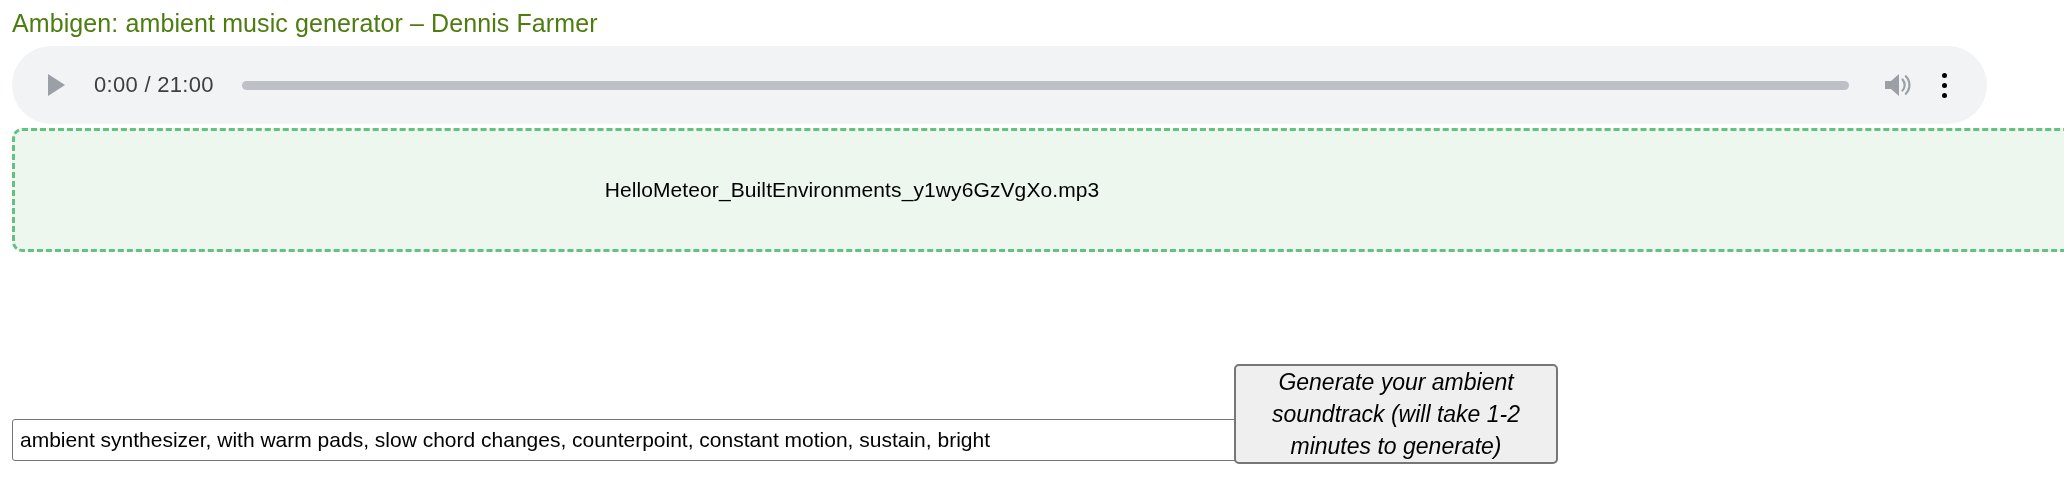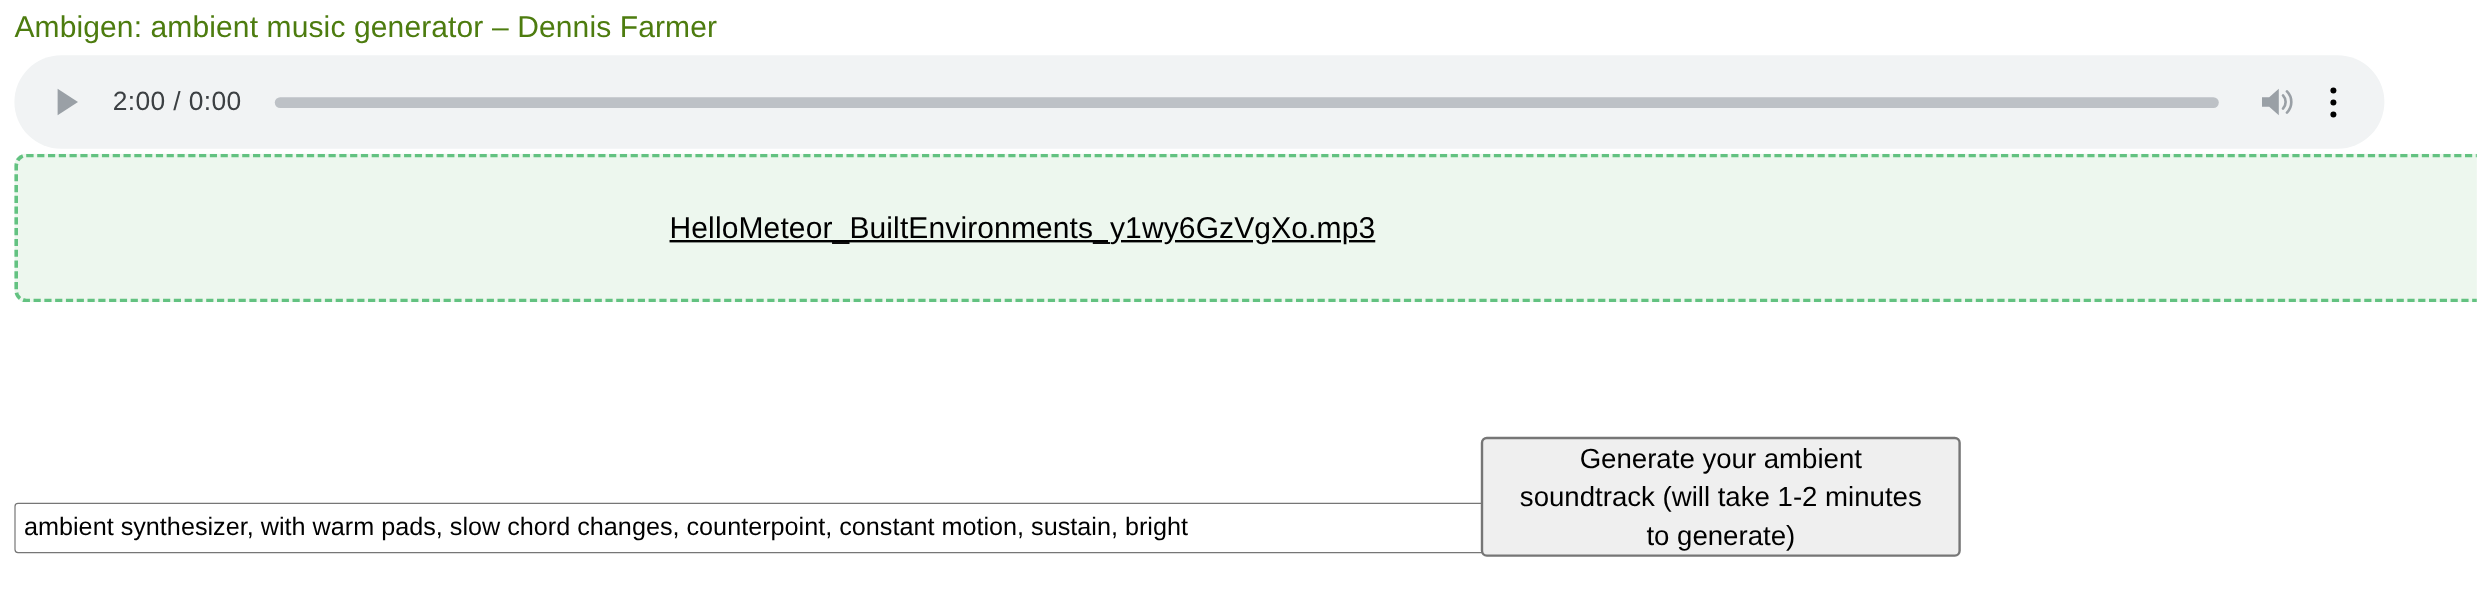--- a/index.html
+++ b/index.html
@@ -113,27 +113,26 @@
     height: 124px;
     box-sizing: border-box;
     border: 3px dashed #63c281;
     border-radius: 10px;
     background: #edf7ee;
     display: flex;
     align-items: center;
     justify-content: center;
   }
   #dropzone-filename {
-    font-size: 25px;
+    font-size: 21px;
     color: #000000;
     white-space: nowrap;
     position: relative;
     left: -210px;
     letter-spacing: 0.1px;
-    text-decoration: underline;
   }
 
   
   #prompt-input {
     position: absolute;
     left: 12px;
     top: 419px;
     width: 1233px;
     height: 42px;
     box-sizing: border-box;
@@ -144,47 +143,48 @@
     font-size: 21px;
     color: #000000;
     padding: 0 7px;
     outline: none;
   }
 
   #generate-button {
     position: absolute;
     left: 1234px;
     top: 364px;
-    width: 400px;
+    width: 324px;
     height: 100px;
     box-sizing: border-box;
     border: 2px solid #767676;
     border-radius: 5px;
     background: #efefef;
     font-family: "Liberation Sans", sans-serif;
     font-size: 23px;
     line-height: 32px;
     color: #000000;
     text-align: center;
     cursor: pointer;
     padding: 0 22px;
+    font-style: italic;
   }
 </style>
 </head>
 <body>
 
 <div id="page-title">Ambigen: ambient music generator – Dennis Farmer</div>
 
 <div id="audio-player">
 
   <div id="play-button">
     <span class="tri"></span>
   </div>
 
-  <div id="time-display">2:00 / 0:00</div>
+  <div id="time-display">0:00 / 21:00</div>
 
   <div id="progress-track"></div>
 
   <div id="volume-button">
     <svg width="30" height="26" viewBox="0 0 30 26">
       <path d="M2 9 h6 L16 2 v22 L8 17 H2 Z" fill="#9aa0a6"></path>
       <path d="M19.5 7.5 a8 8 0 0 1 0 11" stroke="#9aa0a6" stroke-width="2.2" fill="none" stroke-linecap="round"></path>
       <path d="M22.8 4.2 a12.5 12.5 0 0 1 0 17.6" stroke="#9aa0a6" stroke-width="2.2" fill="none" stroke-linecap="round"></path>
     </svg>
   </div>

